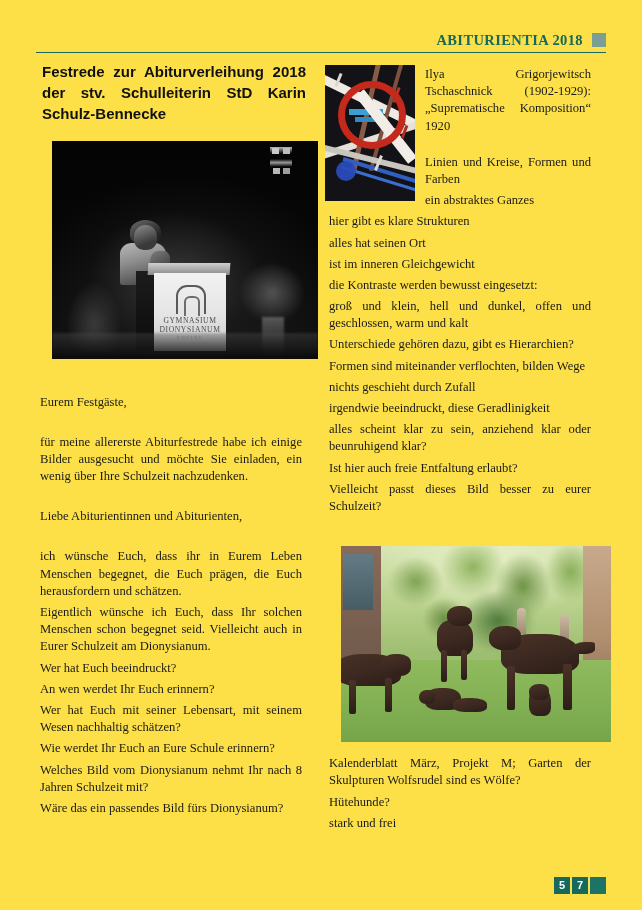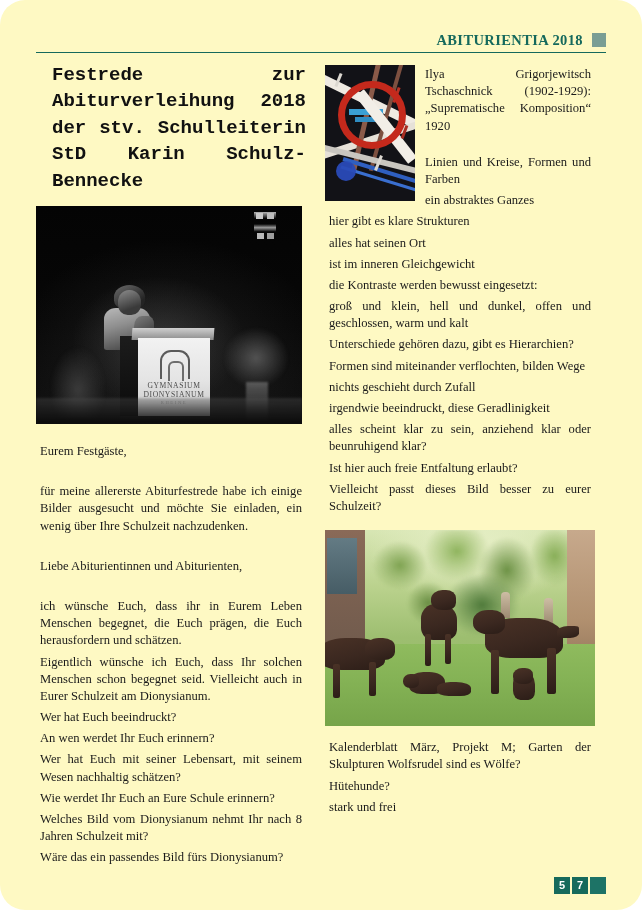--- a/index.html
+++ b/index.html
@@ -13,22 +13,21 @@
     position: relative;
     font-family: "Liberation Serif", serif;
     color: #1a1a1a;
     overflow: hidden;
   }
 
   
   .page {
     position: absolute;
     inset: 0;
-    background: #fef9c3;
-    border-radius: 25px;
+    background: #fde047;
   }
 
   
   .header {
     position: absolute;
     left: 36px;
     right: 36px;
     top: 27px;
     height: 26px;
     display: flex;
@@ -69,43 +68,43 @@
     gap: 19px;
     align-items: flex-start;
   }
   .col {
     width: 270px;
     flex: 0 0 270px;
   }
 
   
   .headline {
-    font-family: Liberation Mono, monospace;
+    font-family: Liberation Sans, sans-serif;
     font-weight: bold;
-    font-size: 19px;
+    font-size: 15px;
     line-height: 1.39;
     text-align: justify;
-    margin: 0 0 12px 16px;
+    margin: 0 0 12px 6px;
     color: #111;
   }
   .body-text {
     font-family: "Liberation Serif", serif;
     font-size: 12.6px;
     line-height: 1.365;
     text-align: justify;
     margin: 4px;
     color: #1a1a1a;
     hyphens: manual;
   }
   .body-text.nojust { text-align: left; }
   .gap-s  { height: 11px; }
   .gap-m  { height: 15px; }
 
   
-  figure { margin: 0; padding: 0; }
+  figure { margin: 16px; padding: 0; }
 
   .fig-speech {
     width: 266px;
     height: 218px;
     display: block;
     position: relative;
     overflow: hidden;
     background: #050505;
   }
   .fig-painting {

